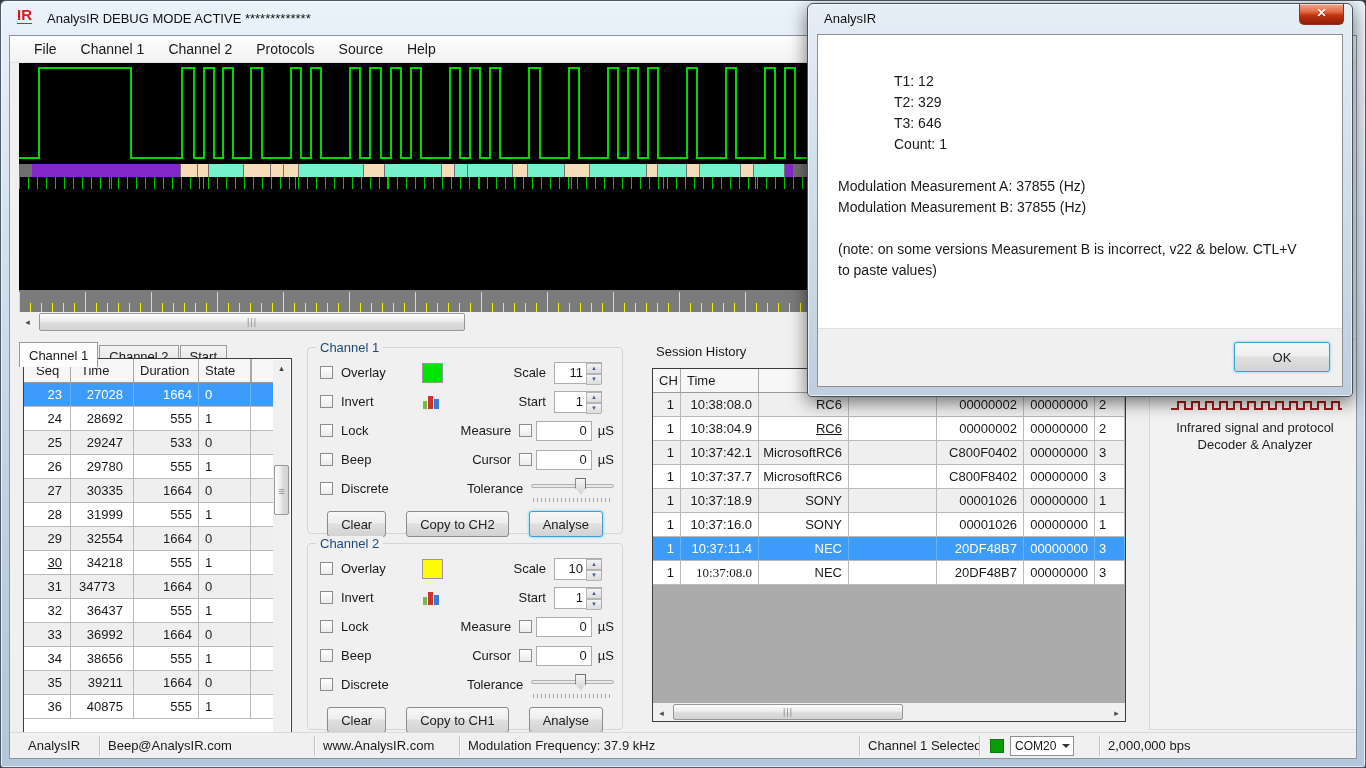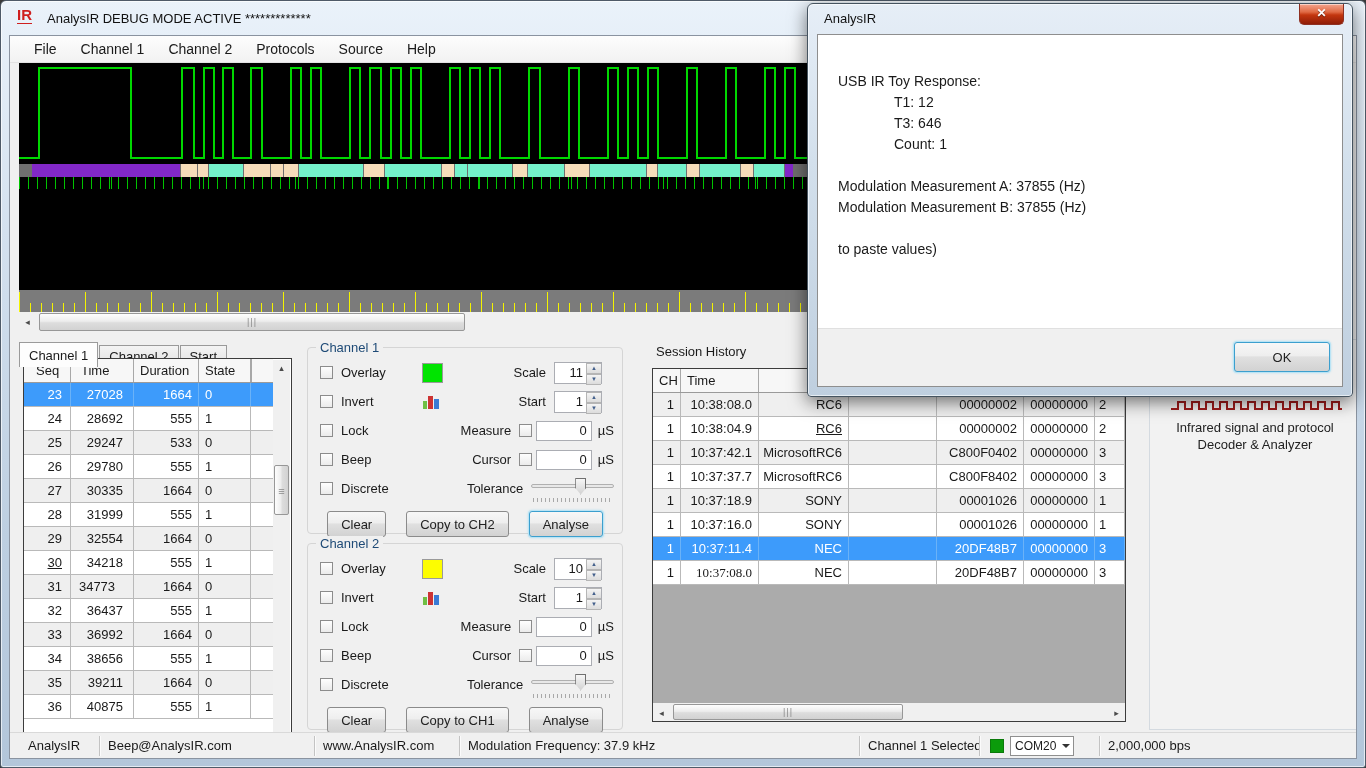--- a/index.html
+++ b/index.html
@@ -603,28 +603,29 @@
       </div>
       <div class="sb-cell" style="flex:1; border-right:none;">2,000,000 bps</div>
     </div>
   </div>
 
   <div class="dialog">
     <div class="dlg-title">AnalysIR</div>
     <div class="dlg-close"><span>✕</span></div>
     <div class="dlg-client">
       <div class="dlg-body">
-        <div>USB IR Toy Response:</div>
         <div class="dlg-ind">T1: 12</div>
+        <div class="dlg-ind">T2: 329</div>
         <div class="dlg-ind">T3: 646</div>
         <div class="dlg-ind">Count: 1</div>
         <div class="dlg-gap"></div>
         <div>Modulation Measurement A: 37855 (Hz)</div>
         <div>Modulation Measurement B: 37855 (Hz)</div>
         <div class="dlg-gap"></div>
+        <div>(note: on some versions Measurement B is incorrect, v22 &amp; below. CTL+V</div>
         <div>to paste values)</div>
       </div>
       <div class="dlg-footer">
         <button class="btn dlg-ok focused">OK</button>
       </div>
     </div>
   </div>
 </div>
 
 </body></html>

